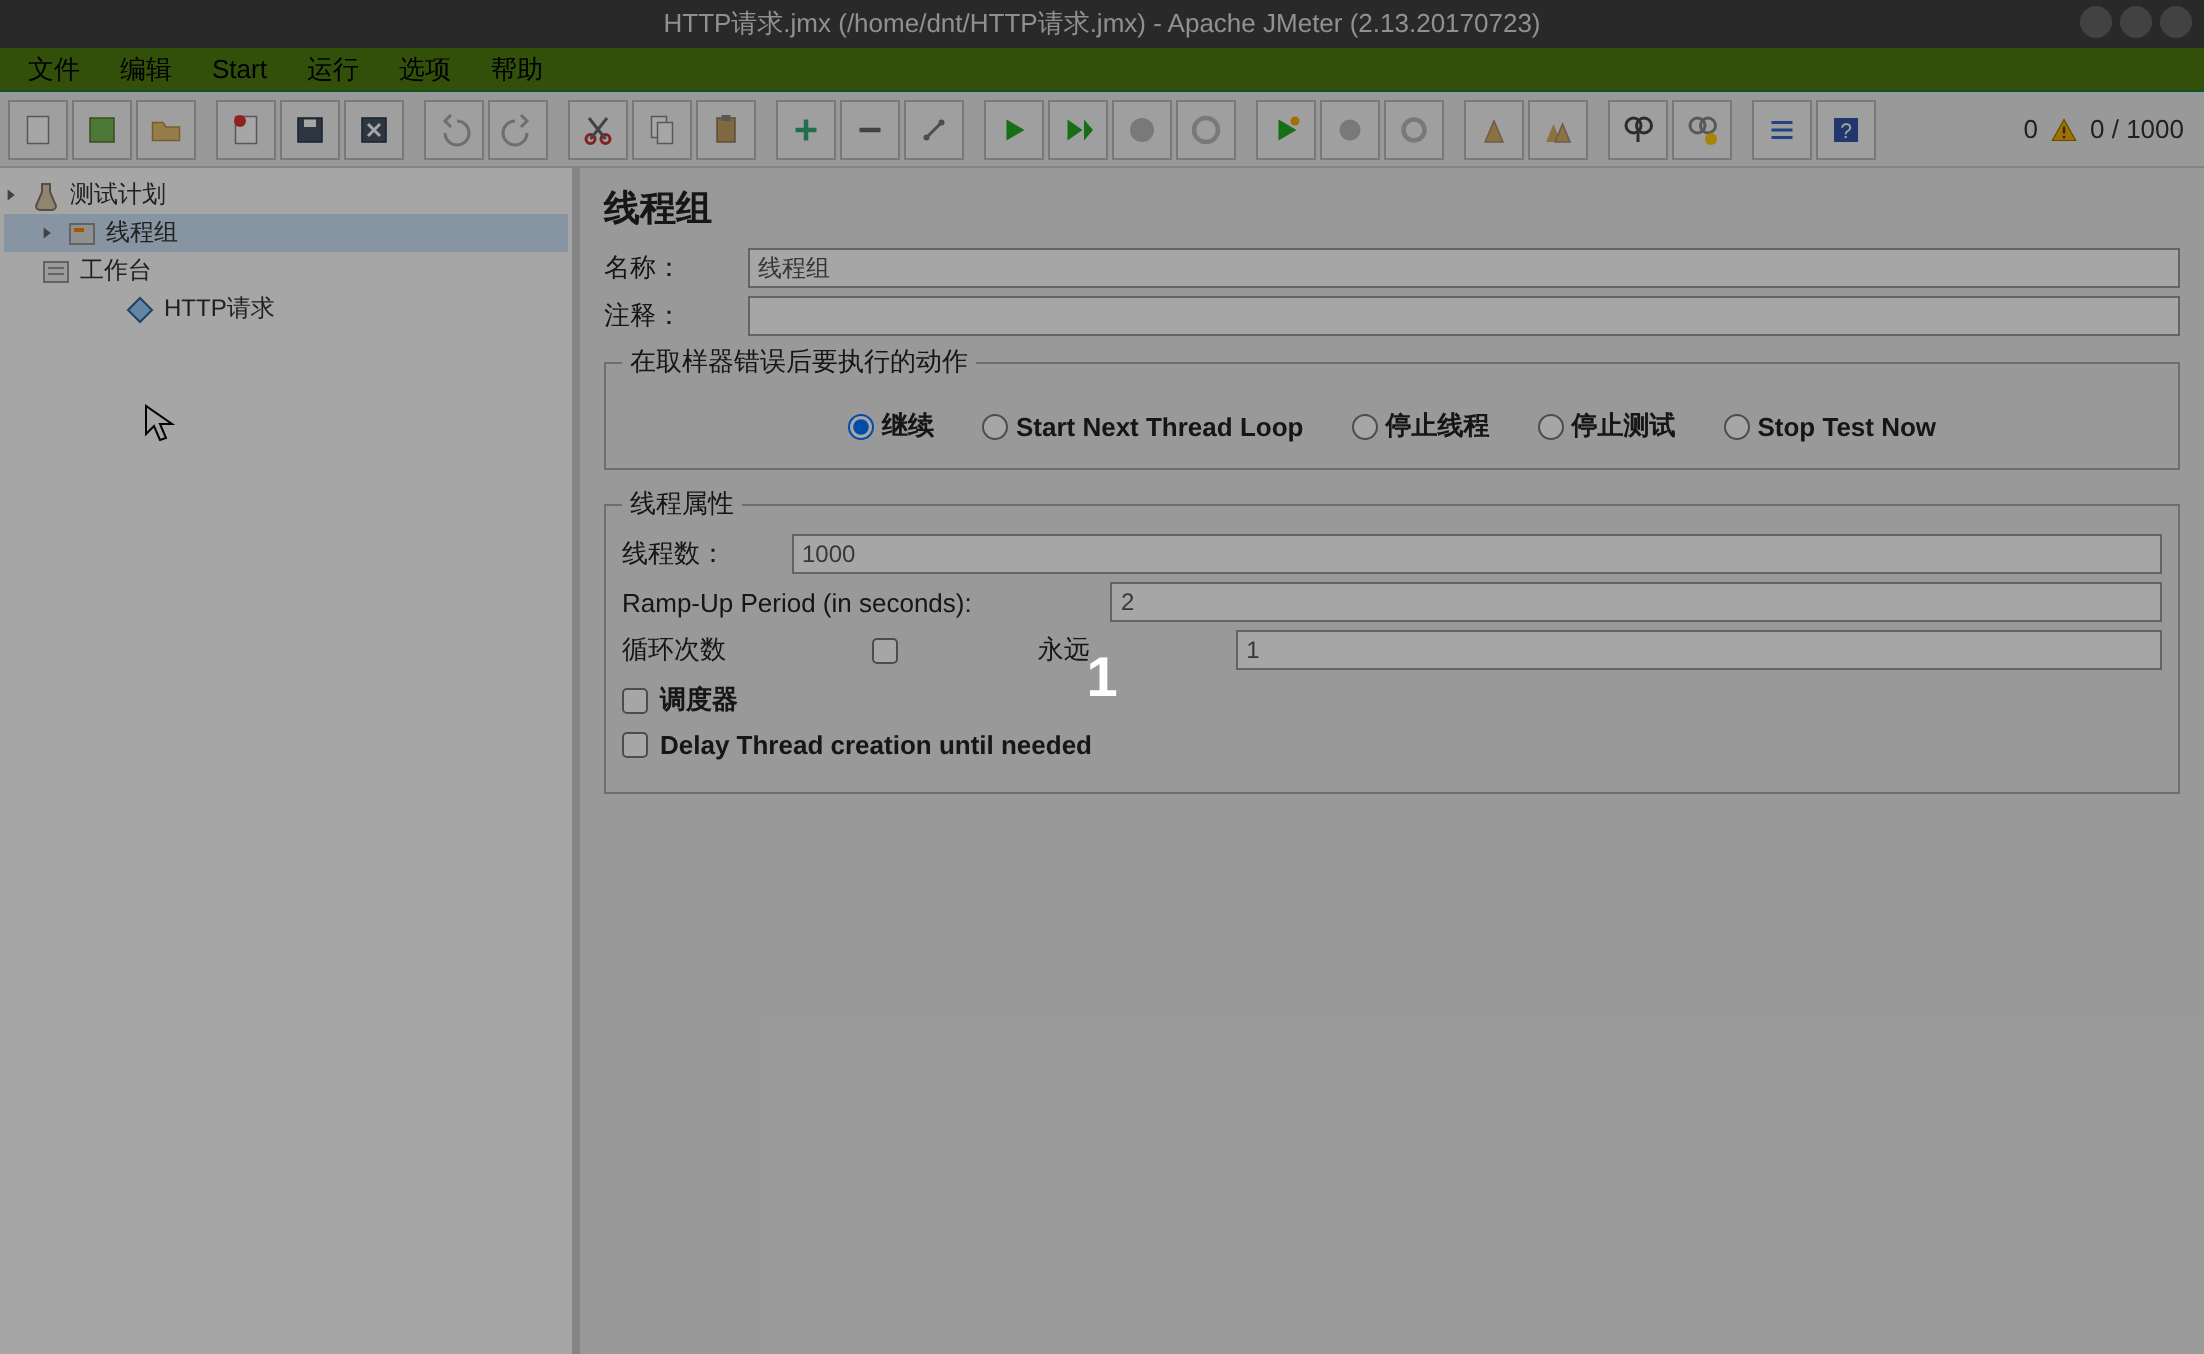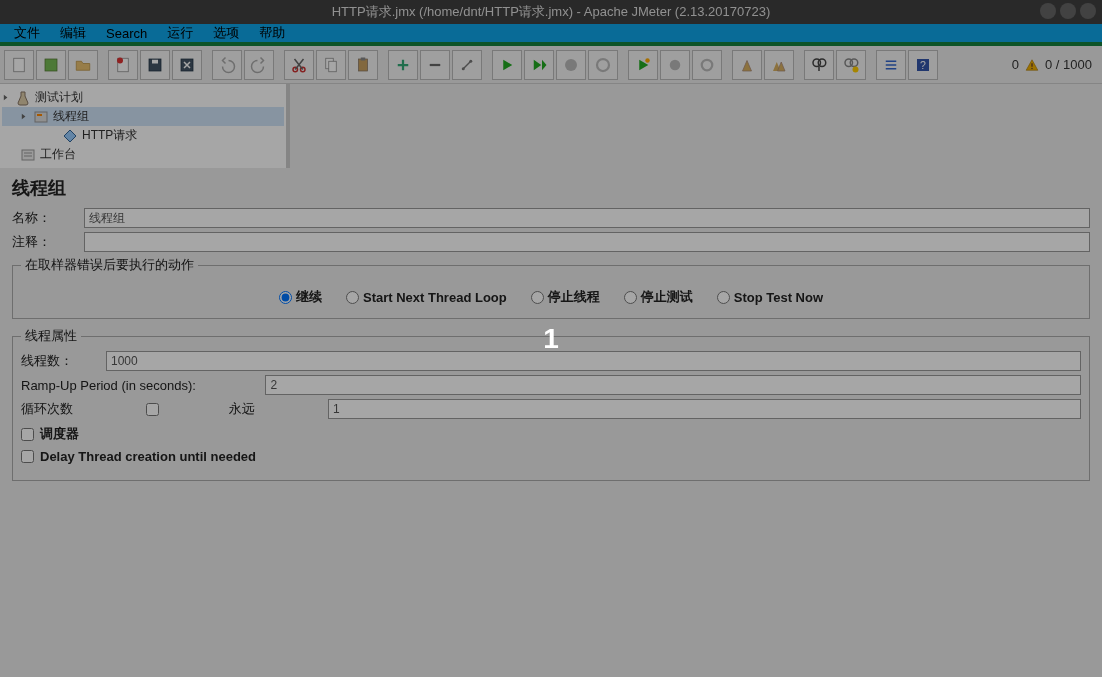--- a/index.html
+++ b/index.html
@@ -4,33 +4,33 @@
 <style>
 * { box-sizing: border-box; margin: 0; padding: 0; font-family: sans-serif; }
 body { width: 1102px; height: 677px; background: #ececec; overflow: hidden; position: relative; }
 
 
 .titlebar { height: 24px; background: #404040; color: #ddd; font-size: 13px; display: flex; align-items: center; justify-content: center; position: relative; }
 .titlebar .win-controls { position: absolute; right: 6px; top: 3px; display: flex; gap: 4px; }
 .titlebar .win-controls span { width: 16px; height: 16px; border-radius: 50%; background: #666; display: inline-block; }
 
 
-.menubar { height: 22px; background: #0ea5e9; border-bottom: 4px solid #15803d; display: flex; align-items: center; padding: 0 4px; font-size: 13px; }
+.menubar { height: 22px; background: #4d7c0f; border-bottom: 1px solid #15803d; display: flex; align-items: center; padding: 0 4px; font-size: 13px; }
 .menubar .mitem { padding: 2px 10px; cursor: pointer; }
 
 
 .toolbar { height: 38px; background: #ececec; border-bottom: 1px solid #ccc; display: flex; align-items: center; padding: 0 4px; gap: 2px; }
 .tbtn { width: 30px; height: 30px; border: 1px solid #bbb; background: #f5f5f5; display: flex; align-items: center; justify-content: center; cursor: pointer; }
 .tbtn svg { width: 18px; height: 18px; }
 .tsep { width: 6px; }
 .toolbar .status { margin-left: auto; display: flex; align-items: center; gap: 6px; font-size: 13px; color: #333; padding-right: 6px; }
 .warn-icon { width: 14px; height: 14px; }
 
 
-.main { display: flex; height: calc(677px - 24px - 22px - 38px); flex-direction: column; }
+.main { display: flex; height: calc(677px - 24px - 22px - 38px); }
 .tree-pane { width: 290px; border-right: 4px solid #ccc; background: #fff; padding: 4px 2px; font-size: 12px; color: #333; overflow: auto; position: relative; }
 .tree-node { display: flex; align-items: center; gap: 4px; padding: 1px 0; white-space: nowrap; }
 .tree-indent1 { padding-left: 18px; }
 .tree-indent3 { padding-left: 60px; }
 .tree-toggle { width: 9px; height: 9px; display: inline-block; }
 .tree-icon { width: 16px; height: 16px; display: inline-block; }
 .tree-selected { background: #cfe3f7; }
 
 .content-pane { flex: 1; background: #ececec; padding: 8px 12px; overflow: auto; }
 .panel-title { font-size: 18px; font-weight: bold; color: #222; margin-bottom: 8px; }
@@ -65,21 +65,21 @@
   <div class="win-controls">
     <span></span>
     <span></span>
     <span></span>
   </div>
 </div>
 
 <div class="menubar">
   <div class="mitem">文件</div>
   <div class="mitem">编辑</div>
-  <div class="mitem">Search</div>
+  <div class="mitem">Start</div>
   <div class="mitem">运行</div>
   <div class="mitem">选项</div>
   <div class="mitem">帮助</div>
 </div>
 
 <div class="toolbar">
   <div class="tbtn">
       <svg viewBox="0 0 24 24">
         <rect x="5" y="3" width="14" height="18" fill="#fff" stroke="#888"></rect>
       </svg>
@@ -269,32 +269,32 @@
     <div class="tree-node tree-indent1 tree-selected">
       <svg class="tree-toggle" viewBox="0 0 10 10">
           <path d="M2 2l4 3-4 3z" fill="#666"></path>
         </svg>
       <svg class="tree-icon" viewBox="0 0 16 16">
           <rect x="2" y="3" width="12" height="10" fill="#ddd" stroke="#999"></rect>
           <rect x="4" y="5" width="5" height="2" fill="#f80"></rect>
         </svg>
       <span>线程组</span>
     </div>
-    <div class="tree-node tree-indent3">
-      <svg class="tree-icon" viewBox="0 0 16 16">
-          <path d="M2 8l6-6 6 6-6 6z" fill="#9cf" stroke="#369"></path>
-        </svg>
-      <span>HTTP请求</span>
-    </div>
     <div class="tree-node tree-indent1">
       <svg class="tree-icon" viewBox="0 0 16 16">
           <rect x="2" y="3" width="12" height="10" fill="#eee" stroke="#999"></rect>
           <path d="M4 6h8M4 9h8" stroke="#999"></path>
         </svg>
       <span>工作台</span>
+    </div>
+    <div class="tree-node tree-indent3">
+      <svg class="tree-icon" viewBox="0 0 16 16">
+          <path d="M2 8l6-6 6 6-6 6z" fill="#9cf" stroke="#369"></path>
+        </svg>
+      <span>HTTP请求</span>
     </div>
     <svg class="cursor" width="16" height="20" viewBox="0 0 16 20">
         <path d="M1 1l0 14 4-4 3 7 3-1-3-7 6 0z" fill="#fff" stroke="#000"></path>
       </svg>
   </div>
 
   <div class="content-pane">
     <div class="panel-title">线程组</div>
 
     <div class="field-row">

